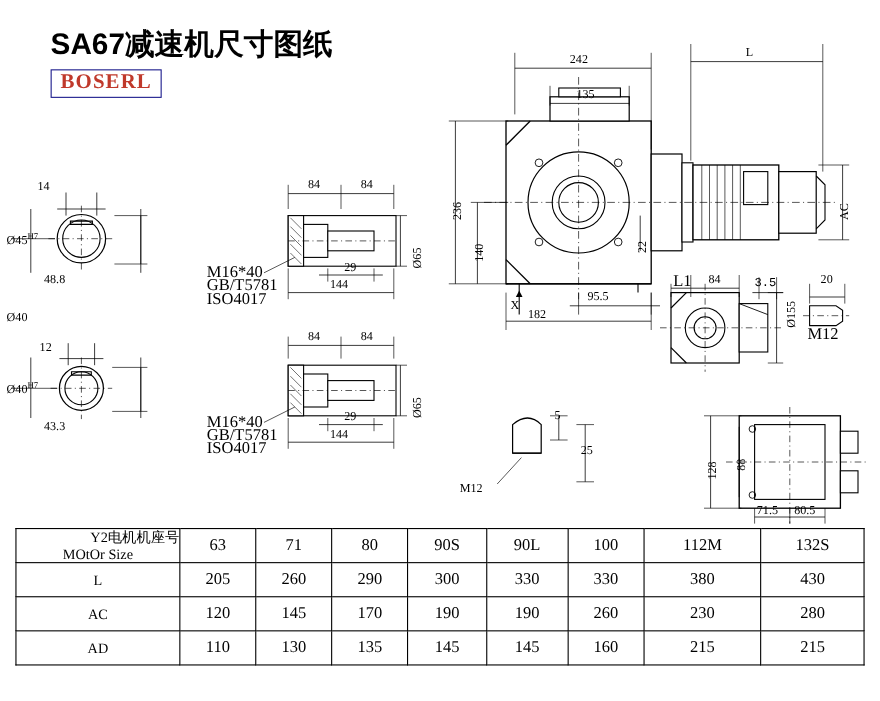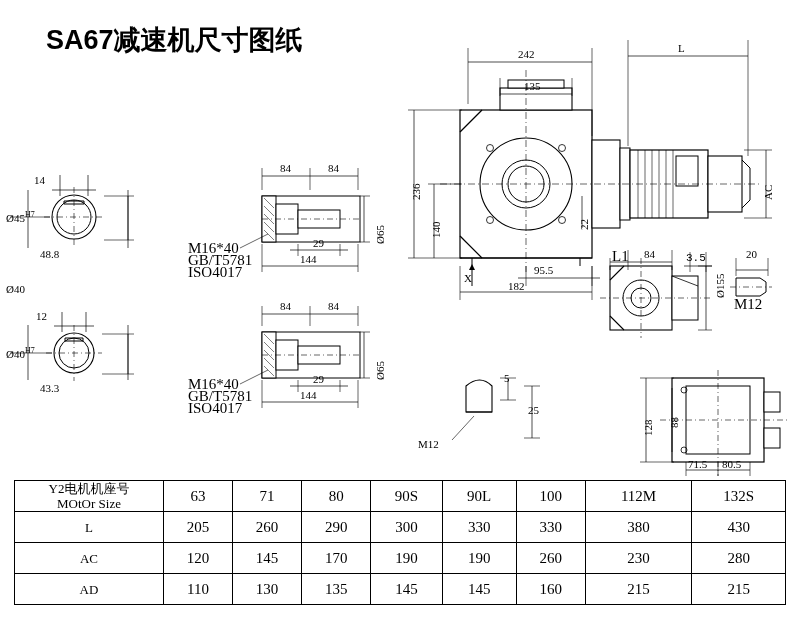--- a/index.html
+++ b/index.html
@@ -46,29 +46,32 @@
     background:#fff;
   }
   .tbl td,.tbl th{
     border:1px solid #000;
     text-align:center;
     height:30px;
     font-weight:normal;
     padding:0;
   }
   .tbl .rowhead{width:148px;font-size:13px;line-height:15px;}
-  .tbl .rowhead .cn{font-size:13px;}
+  .tbl .rowhead .cn{font-size:13px;text-align:right;}
   .tbl .rowhead .en{font-size:13px;}
 </style>
 </head>
 <body>
 
 <div class="root">
 
   <div class="title">SA67减速机尺寸图纸</div>
+  <div class="logo-box">
+    <div class="logo-text">BOSERL</div>
+  </div>
 
   <svg width="800" height="637">
 
     <g stroke="#000" fill="none" stroke-width="1">
 
       <line x1="28" y1="190" x2="28" y2="248" stroke-width="0.7"></line>
       <line x1="128" y1="190" x2="128" y2="248" stroke-width="0.7"></line>
       <line x1="60" y1="175" x2="60" y2="196" stroke-width="0.7"></line>
       <line x1="88" y1="175" x2="88" y2="196" stroke-width="0.7"></line>
 
@@ -312,21 +315,21 @@
       <line x1="500" y1="400" x2="516" y2="400" stroke-width="0.6"></line>
 
       <line x1="532" y1="386" x2="532" y2="438" stroke-width="0.7"></line>
       <line x1="524" y1="386" x2="540" y2="386" stroke-width="0.6"></line>
       <line x1="524" y1="438" x2="540" y2="438" stroke-width="0.6"></line>
 
       <line x1="452" y1="440" x2="474" y2="416" stroke-width="0.6"></line>
     </g>
   </svg>
 
-  <div class="lbl" style="left:34px;top:174px;">14</div>
+  <div class="lbl" style="left:34px;top:164px;">14</div>
   <div class="lbl" style="left:6px;top:210px;"><span>Ø45</span><sup style="font-size:8px">H7</sup></div>
   <div class="lbl" style="left:40px;top:248px;">48.8</div>
   <div class="lbl" style="left:6px;top:283px;">Ø40</div>
 
   <div class="lbl" style="left:36px;top:310px;">12</div>
   <div class="lbl" style="left:6px;top:346px;"><span>Ø40</span><sup style="font-size:8px">H7</sup></div>
   <div class="lbl" style="left:40px;top:382px;">43.3</div>
 
   <div class="lbl" style="left:280px;top:162px;">84</div>
   <div class="lbl" style="left:328px;top:162px;">84</div>
@@ -347,21 +350,21 @@
   <div class="lbl-s" style="left:188px;top:400px;">ISO4017</div>
 
   <div class="lbl" style="left:518px;top:48px;">242</div>
   <div class="lbl" style="left:678px;top:42px;">L</div>
   <div class="lbl" style="left:524px;top:80px;">135</div>
   <div class="lbl-v" style="left:410px;top:200px;">236</div>
   <div class="lbl-v" style="left:430px;top:238px;">140</div>
   <div class="lbl-v" style="left:578px;top:230px;">22</div>
   <div class="lbl-v" style="left:762px;top:200px;">AC</div>
   <div class="lbl" style="left:534px;top:264px;">95.5</div>
-  <div class="lbl" style="left:508px;top:280px;">182</div>
+  <div class="lbl" style="left:480px;top:280px;">182</div>
   <div class="lbl" style="left:464px;top:272px;">X</div>
 
   <div class="lbl-s" style="left:612px;top:248px;">L1</div>
   <div class="lbl" style="left:644px;top:248px;">84</div>
   <div class="lbl" style="left:686px;top:252px;font-family:Liberation Mono, monospace;">3.5</div>
   <div class="lbl" style="left:746px;top:248px;">20</div>
   <div class="lbl-v" style="left:714px;top:298px;">Ø155</div>
   <div class="lbl-s" style="left:734px;top:296px;">M12</div>
 
   <div class="lbl-v" style="left:642px;top:436px;">128</div>

